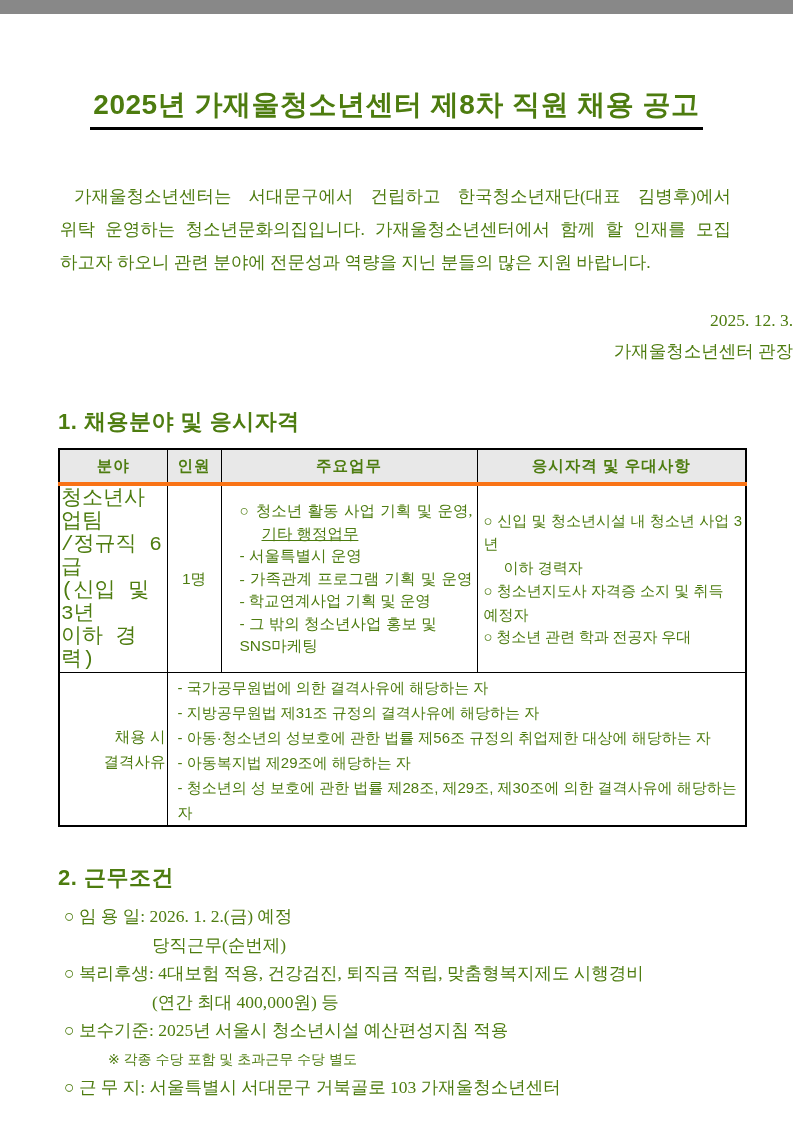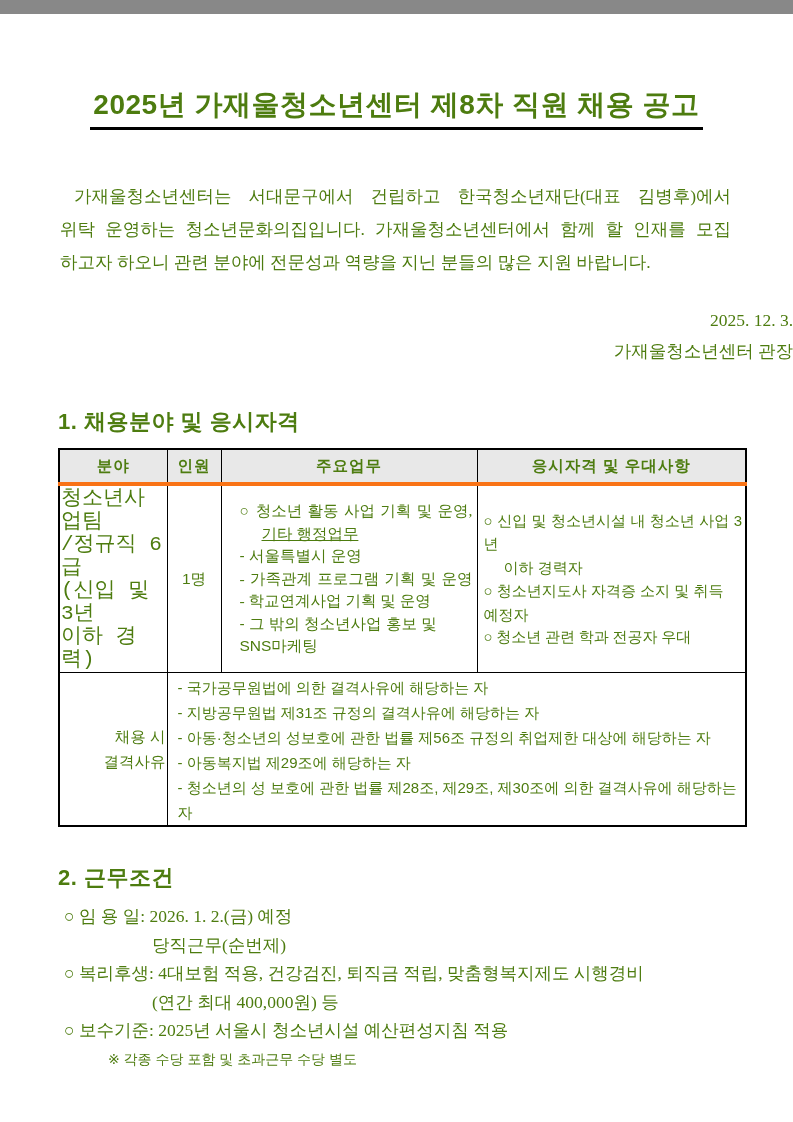--- a/index.html
+++ b/index.html
@@ -165,15 +165,16 @@
 
   <div class="h-sec" style="margin-top:36px;">2. 근무조건</div>
 
   <div class="cond">
     <div>○ 임 용 일: 2026. 1. 2.(금) 예정</div>
     <div class="cont">당직근무(순번제)</div>
     <div>○ 복리후생: 4대보험 적용, 건강검진, 퇴직금 적립, 맞춤형복지제도 시행경비</div>
     <div class="cont">(연간 최대 400,000원) 등</div>
     <div>○ 보수기준: 2025년 서울시 청소년시설 예산편성지침 적용</div>
     <div class="note">※ 각종 수당 포함 및 초과근무 수당 별도</div>
+    <div>○ 근 무 지: 서울특별시 서대문구 거북골로 103 가재울청소년센터</div>
   </div>
 
 </div>
 
 </body></html>

